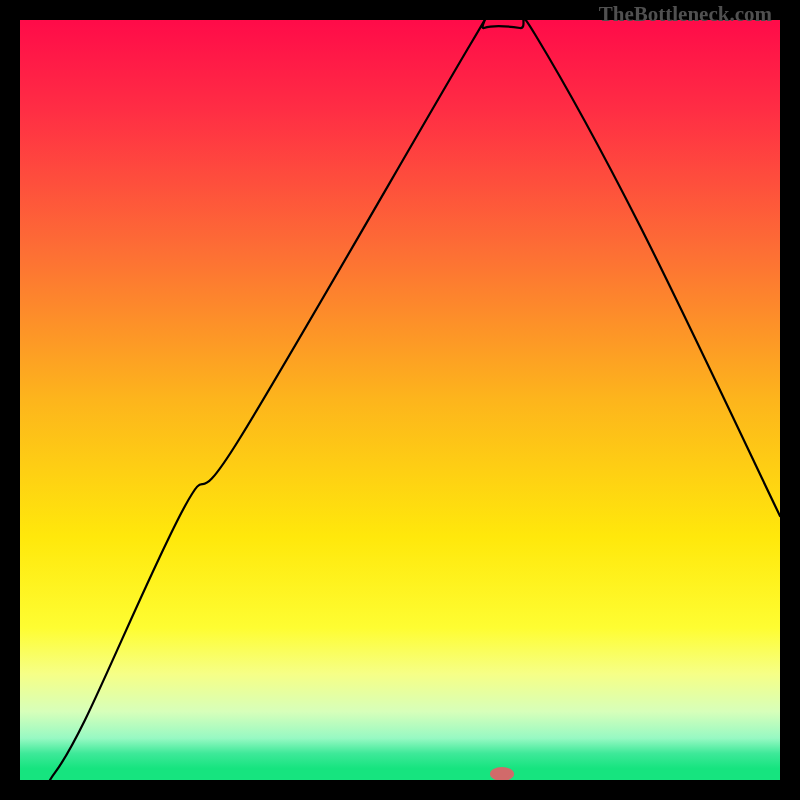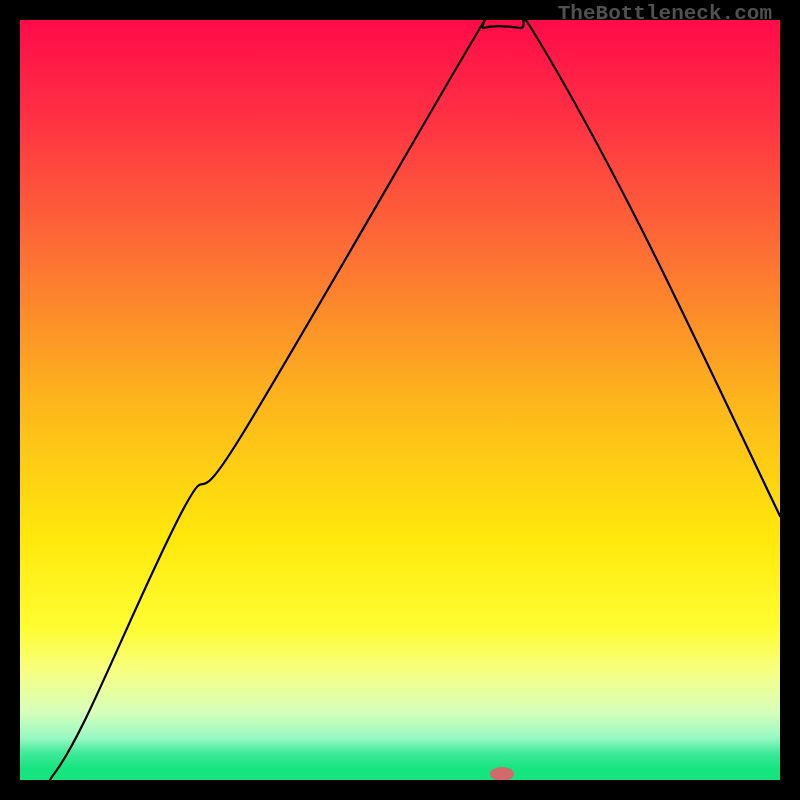--- a/index.html
+++ b/index.html
@@ -1,17 +1,17 @@
 <!DOCTYPE html>
 <html><head>
 <meta charset="utf-8">
 <style>
   html,body{margin:0;padding:0;width:800px;height:800px;overflow:hidden;background:#000;}
   .plot-area{position:absolute;left:20px;top:20px;width:760px;height:760px;}
-  .attribution{position:absolute;top:2px;right:28px;font-family:Liberation Mono, monospace;font-size:21px;font-weight:600;color:#505050;letter-spacing:0px;}
+  .attribution{position:absolute;top:2px;right:28px;font-family:Liberation Serif, serif;font-size:21px;font-weight:600;color:#505050;letter-spacing:0px;}
   svg{display:block;}
 </style>
 </head>
 <body>
 
 <div class="plot-area">
   <svg id="chart-svg" width="760" height="760" viewBox="0 0 760 760">
     <defs>
       <linearGradient id="bg-grad" x1="0" y1="0" x2="0" y2="1">
           <stop offset="0%" stop-color="#ff0b49"></stop>

